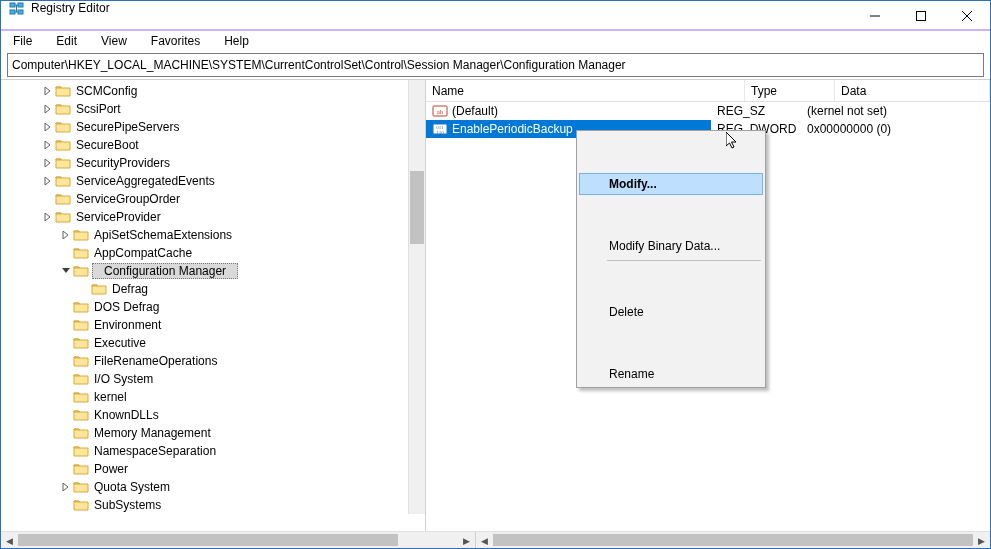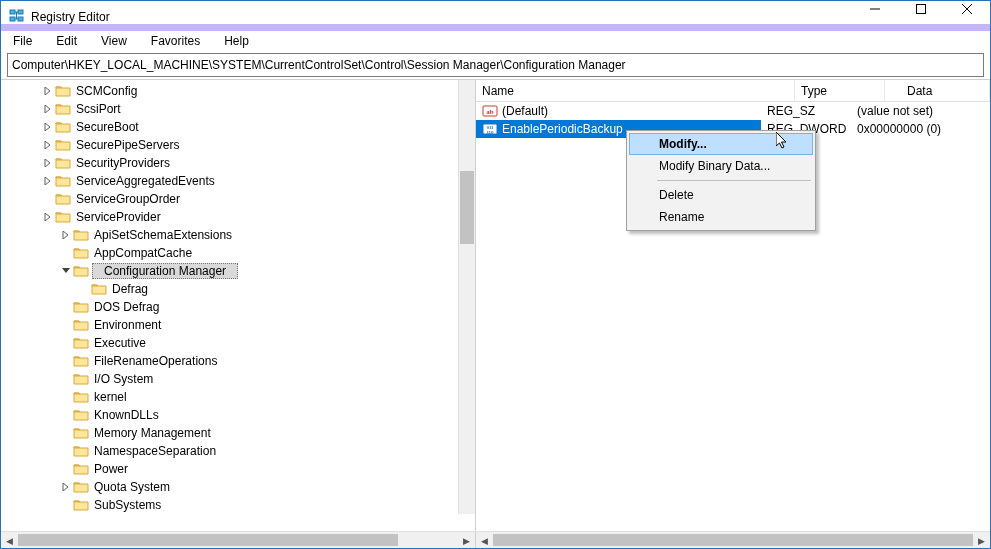--- a/index.html
+++ b/index.html
@@ -1,52 +1,52 @@
 <!DOCTYPE html>
 <html><head>
 <meta charset="utf-8">
 <style>
   * { box-sizing: border-box; }
   html, body { margin: 0; padding: 0; font-family: "Segoe UI", Tahoma, sans-serif; font-size: 12px; color: #000; background: #fff; }
   .window { width: 991px; height: 549px; border: 1px solid #2a72b5; display: flex; flex-direction: column; background: #fff; }
-  .titlebar { height: 30px; display: flex; align-items: flex-end; padding-left: 8px; background: #fff; border-bottom: 7px solid #c4b5fd; }
+  .titlebar { height: 30px; display: flex; align-items: flex-start; padding-left: 8px; background: #fff; border-bottom: 2px solid #c4b5fd; }
   .titlebar .app-icon { width: 16px; height: 16px; margin-right: 6px; }
   .titlebar .title { flex: 1; font-size: 12px; }
   .win-controls { display: flex; }
   .win-btn { width: 46px; height: 30px; display: flex; align-items: center; justify-content: center; }
   .menubar { height: 20px; display: flex; align-items: center; padding: 0 4px; gap: 8px; }
   .menubar .menu-item { padding: 2px 8px; }
   .addressbar { height: 24px; border: 1px solid #7a7a7a; margin: 2px 6px; display: flex; align-items: center; padding: 0 4px; font-size: 12px; background: #fff; }
   .content { flex: 1; display: flex; min-height: 0; border-top: 1px solid #d0d0d0; }
-  .tree-pane { width: 475px; border-right: 1px solid #d0d0d0; display: flex; flex-direction: column; position: relative; justify-content: flex-end; }
+  .tree-pane { width: 425px; border-right: 1px solid #d0d0d0; display: flex; flex-direction: column; position: relative; justify-content: flex-end; }
   .tree-scroll { flex: 1; overflow: hidden; position: relative; padding-top: 2px; }
   .tree { padding-left: 0; }
   .tree-row { display: flex; align-items: center; height: 18px; white-space: nowrap; position: relative; }
   .tree-indent { display: inline-block; }
   .tree-arrow { width: 14px; height: 14px; display: inline-flex; align-items: center; justify-content: center; color: #5a5a5a; cursor: pointer; font-size: 10px; }
   .tree-arrow.blank { visibility: hidden; }
   .folder-icon { width: 16px; height: 14px; display: inline-flex; align-items: center; justify-content: center; margin-right: 3px; }
   .tree-label { padding: 0 2px; }
   .tree-label.selected { background: #d9d9d9; border: 1px dotted #777; padding: 0 11px; }
   .list-pane { flex: 1; display: flex; flex-direction: column; position: relative; }
   .list-header { height: 22px; display: flex; align-items: center; border-bottom: 1px solid #e0e0e0; background: #fff; font-size: 12px; color: #000; }
   .col { padding: 0 6px; border-right: 1px solid #e8e8e8; height: 100%; display: flex; align-items: center; }
   .col-name { width: 319px; }
   .col-type { width: 90px; }
-  .col-data { flex: 1; margin-left: 16px; }
+  .col-data { flex: 1; }
   .list-body { flex: 1; position: relative; }
   .list-row { height: 18px; display: flex; align-items: center; }
   .list-row .cell { padding: 0 6px; height: 100%; display: flex; align-items: center; }
   .cell-name { width: 285px; gap: 4px; }
   .cell-type { width: 90px; }
   .cell-data { flex: 1; }
   .list-row.selected .cell-name { background: #0078d7; color: #fff; }
-  .value-icon { width: 16px; height: 16px; display: inline-flex; align-items: center; justify-content: center; font-weight: bold; }
+  .value-icon { width: 16px; height: 16px; display: inline-flex; align-items: center; justify-content: center; }
   .context-menu { position: absolute; left: 150px; top: 50px; width: 190px; background: #f2f2f2; border: 1px solid #a0a0a0; box-shadow: 3px 3px 3px rgba(0,0,0,0.25); padding: 2px; z-index: 100; }
-  .context-item { height: 22px; display: flex; align-items: center; padding-left: 30px; font-size: 12px; position: relative; }
+  .context-item { height: 22px; display: flex; align-items: center; padding-left: 30px; font-size: 12px; position: relative; margin-top: 40px; }
   .context-item.hover { background: #bfdfff; border: 1px solid #7bb3e0; padding-left: 29px; font-weight: bold; }
   .context-sep { height: 1px; background: #c0c0c0; margin: 3px 2px 3px 28px; }
   .cursor { position: absolute; left: 300px; top: 52px; z-index: 200; pointer-events: none; }
   .vscroll { position: absolute; right: 0; top: 0; bottom: 17px; width: 17px; background: #f0f0f0; border-left: 1px solid #e0e0e0; }
   .vscroll .thumb { position: absolute; left: 1px; right: 1px; top: 91px; height: 73px; background: #c2c2c2; }
   .hscroll-row { height: 17px; display: flex; background: #f0f0f0; border-top: 1px solid #e0e0e0; }
   .hscroll { flex: 1; position: relative; }
   .hscroll .track { position: absolute; left: 17px; right: 17px; top: 1px; bottom: 1px; background: #f0f0f0; }
   .hscroll .thumb { position: absolute; top: 1px; bottom: 1px; background: #c2c2c2; }
   .hscroll .arrow { position: absolute; top: 0; width: 17px; height: 17px; display: flex; align-items: center; justify-content: center; color: #555; font-size: 9px; }
@@ -142,36 +142,36 @@
                 <svg width="8" height="8">
                   <path d="M1 0 L6 4 L1 8 Z" fill="none" stroke="#606060"></path>
                 </svg>
               </span>
               <span class="folder-icon">
                 <svg width="16" height="14" viewBox="0 0 16 14">
                   <path d="M1 3 L1 12 L15 12 L15 4 L7 4 L6 3 Z" fill="#ffe69a" stroke="#d9a93e"></path>
                   <path d="M1 3 L6 3 L7 4 L1 4 Z" fill="#f7cf5e" stroke="#d9a93e"></path>
                 </svg>
               </span>
+              <span class="tree-label">SecurePipeServers</span>
+            </div>
+            <div class="tree-row">
+              <span class="tree-indent" style="width: 40px;"></span>
+              <span class="tree-arrow">
+                <svg width="8" height="8">
+                  <path d="M1 0 L6 4 L1 8 Z" fill="none" stroke="#606060"></path>
+                </svg>
+              </span>
+              <span class="folder-icon">
+                <svg width="16" height="14" viewBox="0 0 16 14">
+                  <path d="M1 3 L1 12 L15 12 L15 4 L7 4 L6 3 Z" fill="#ffe69a" stroke="#d9a93e"></path>
+                  <path d="M1 3 L6 3 L7 4 L1 4 Z" fill="#f7cf5e" stroke="#d9a93e"></path>
+                </svg>
+              </span>
               <span class="tree-label">SecureBoot</span>
-            </div>
-            <div class="tree-row">
-              <span class="tree-indent" style="width: 40px;"></span>
-              <span class="tree-arrow">
-                <svg width="8" height="8">
-                  <path d="M1 0 L6 4 L1 8 Z" fill="none" stroke="#606060"></path>
-                </svg>
-              </span>
-              <span class="folder-icon">
-                <svg width="16" height="14" viewBox="0 0 16 14">
-                  <path d="M1 3 L1 12 L15 12 L15 4 L7 4 L6 3 Z" fill="#ffe69a" stroke="#d9a93e"></path>
-                  <path d="M1 3 L6 3 L7 4 L1 4 Z" fill="#f7cf5e" stroke="#d9a93e"></path>
-                </svg>
-              </span>
-              <span class="tree-label">SecurePipeServers</span>
             </div>
             <div class="tree-row">
               <span class="tree-indent" style="width: 40px;"></span>
               <span class="tree-arrow">
                 <svg width="8" height="8">
                   <path d="M1 0 L6 4 L1 8 Z" fill="none" stroke="#606060"></path>
                 </svg>
               </span>
               <span class="folder-icon">
                 <svg width="16" height="14" viewBox="0 0 16 14">
@@ -428,21 +428,21 @@
             <div class="cell cell-name">
               <span class="value-icon">
                 <svg width="16" height="16">
                   <rect x="1" y="3" width="14" height="10" rx="1" fill="#fff" stroke="#c04030"></rect>
                   <text x="8" y="11" font-size="7" text-anchor="middle" fill="#c23b22" font-family="Consolas">ab</text>
                 </svg>
               </span>
               <span>(Default)</span>
             </div>
             <div class="cell cell-type">REG_SZ</div>
-            <div class="cell cell-data">(value not set)</div>
+            <div class="cell cell-data">(kernel not set)</div>
           </div>
           <div class="list-row selected">
             <div class="cell cell-name">
               <span class="value-icon">
                 <svg width="16" height="16">
                   <rect x="1" y="3" width="14" height="10" rx="1" fill="#fff" stroke="#2a72b5"></rect>
                   <text x="8" y="8" font-size="5" text-anchor="middle" fill="#2a72b5" font-family="Consolas">011</text>
                   <text x="8" y="13" font-size="5" text-anchor="middle" fill="#2a72b5" font-family="Consolas">110</text>
                 </svg>
               </span>

